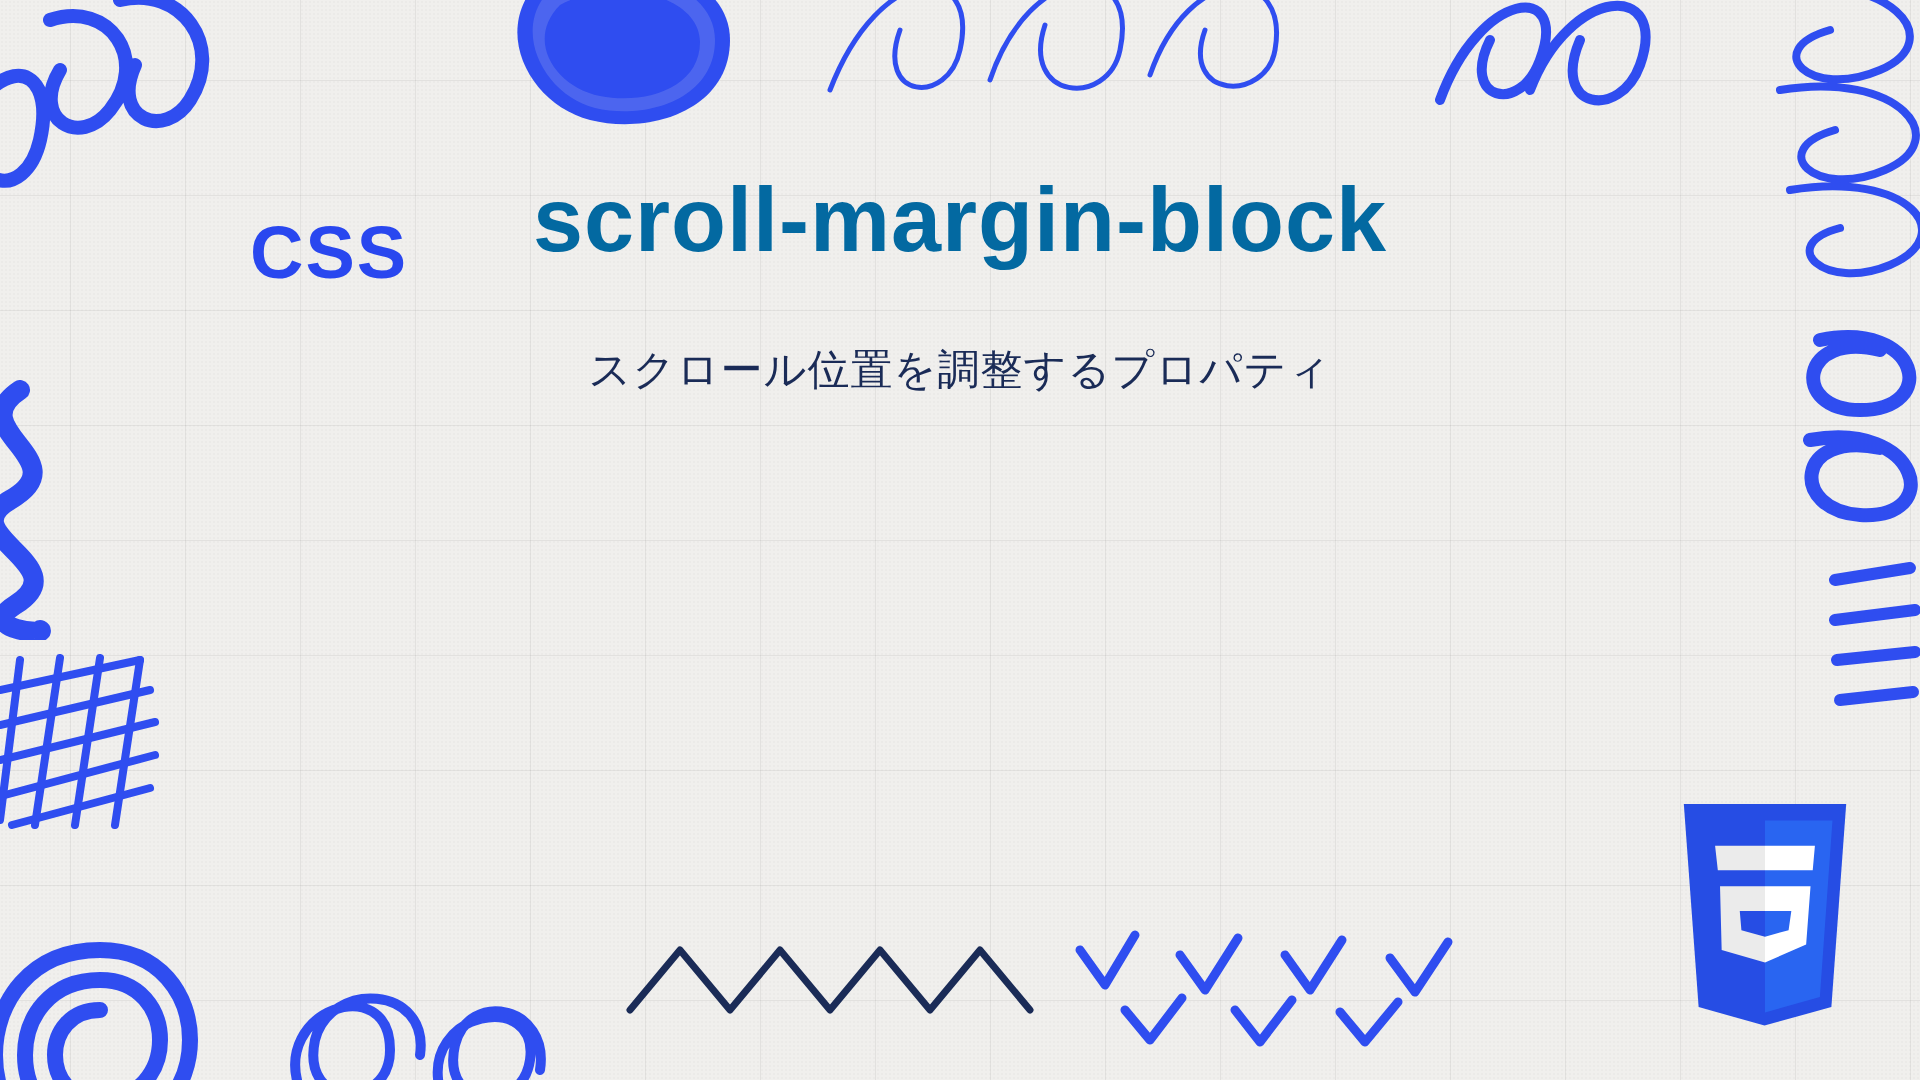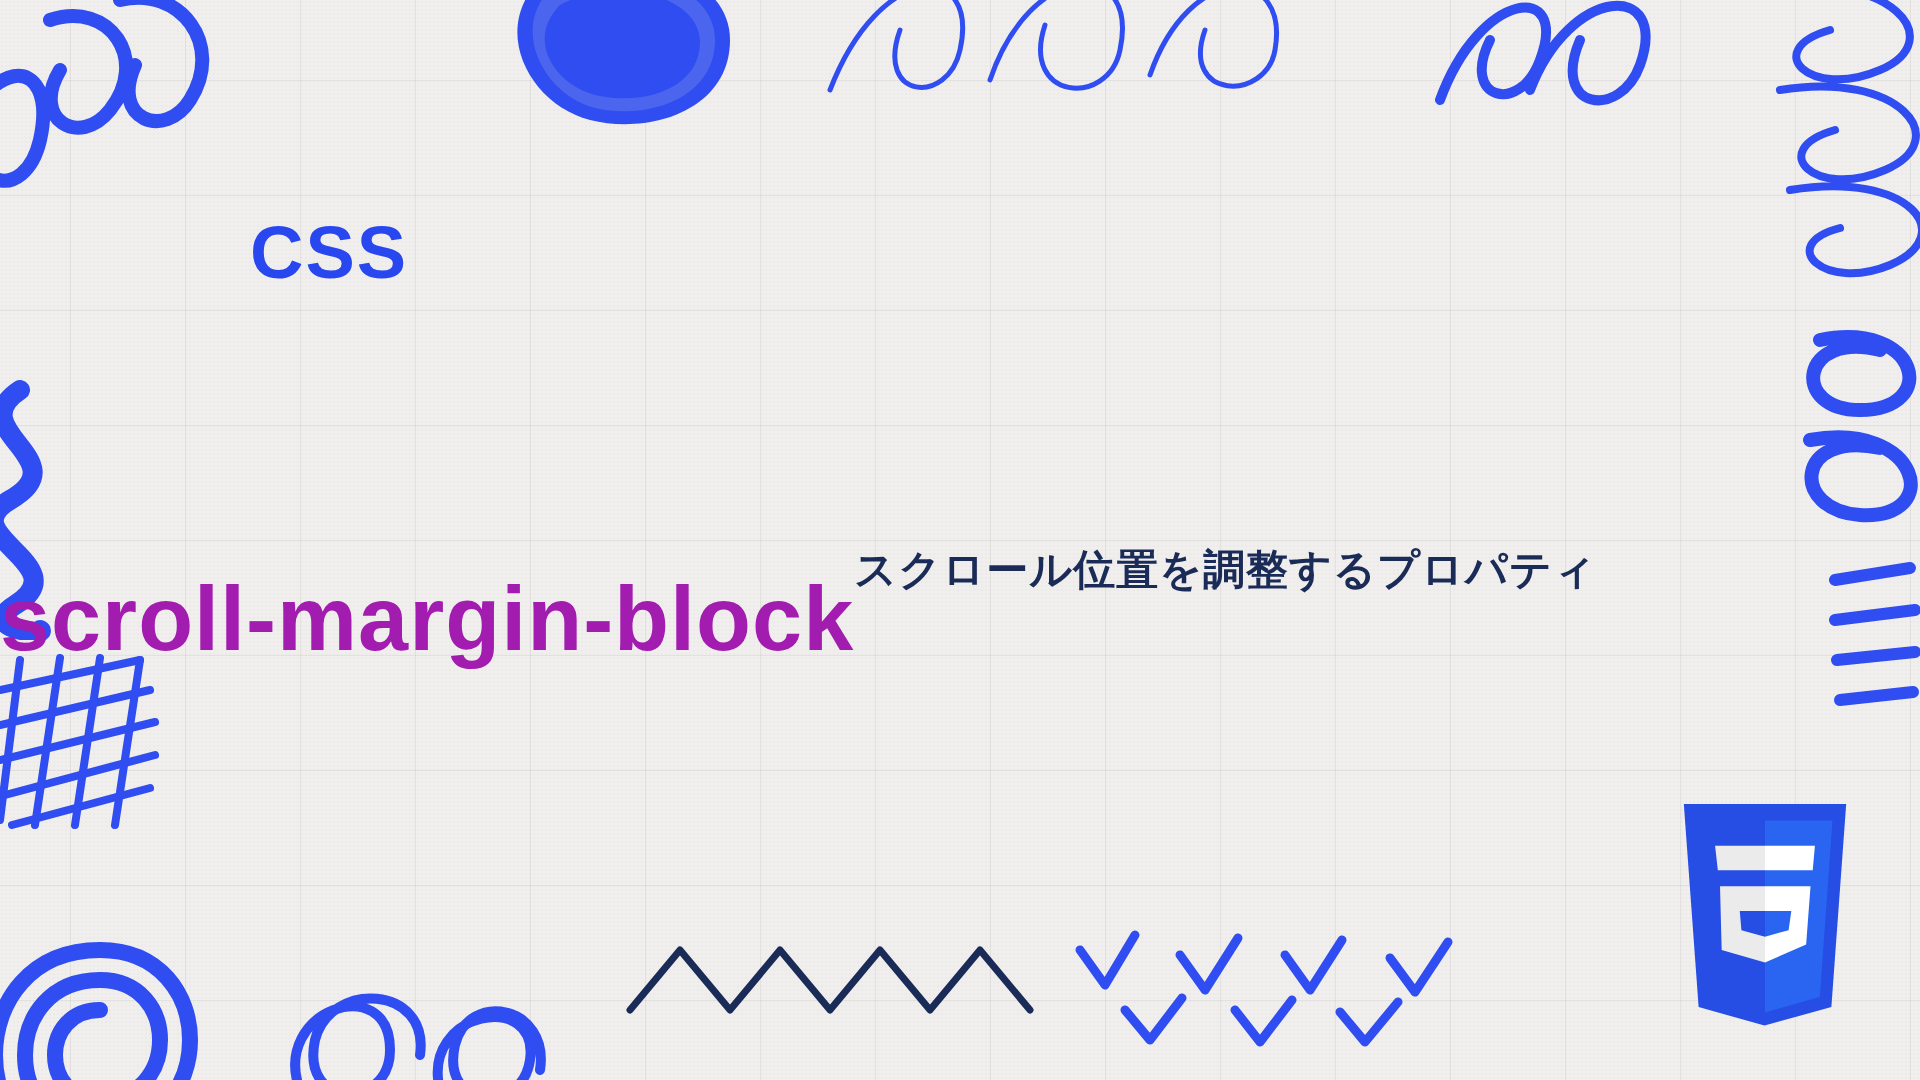--- a/index.html
+++ b/index.html
@@ -22,45 +22,46 @@
   }
   .noise {
     position: absolute; inset:0;
     background-image: radial-gradient(rgba(0,0,0,0.02) 1px, transparent 1px);
     background-size: 4px 4px;
   }
   .content {
     position: absolute;
     inset: 0;
     display: flex;
+    flex-direction: column;
     align-items: center;
     justify-content: flex-start;
   }
   .kicker {
     position: absolute;
     top: 210px;
     left: 250px;
     font-size: 74px;
     font-weight: 800;
     color: #2947ef;
     letter-spacing: 2px;
   }
   .title {
     margin-top: 160px;
     font-size: 90px;
     font-weight: 800;
-    color: #a21caf;
+    color: #0369a1;
     text-align: right;
     line-height: 1.35;
     letter-spacing: 1px;
   }
   .subtitle {
     margin-top: 60px;
     font-size: 42px;
-    font-weight: 700;
+    font-weight: 400;
     color: #1a2b57;
     text-align: center;
     letter-spacing: 1px;
   }
   .doodle { position: absolute; }
   .doodle svg { display: block; }
 
   
   .d-topleft { top: -10px; left: -60px; }
   

